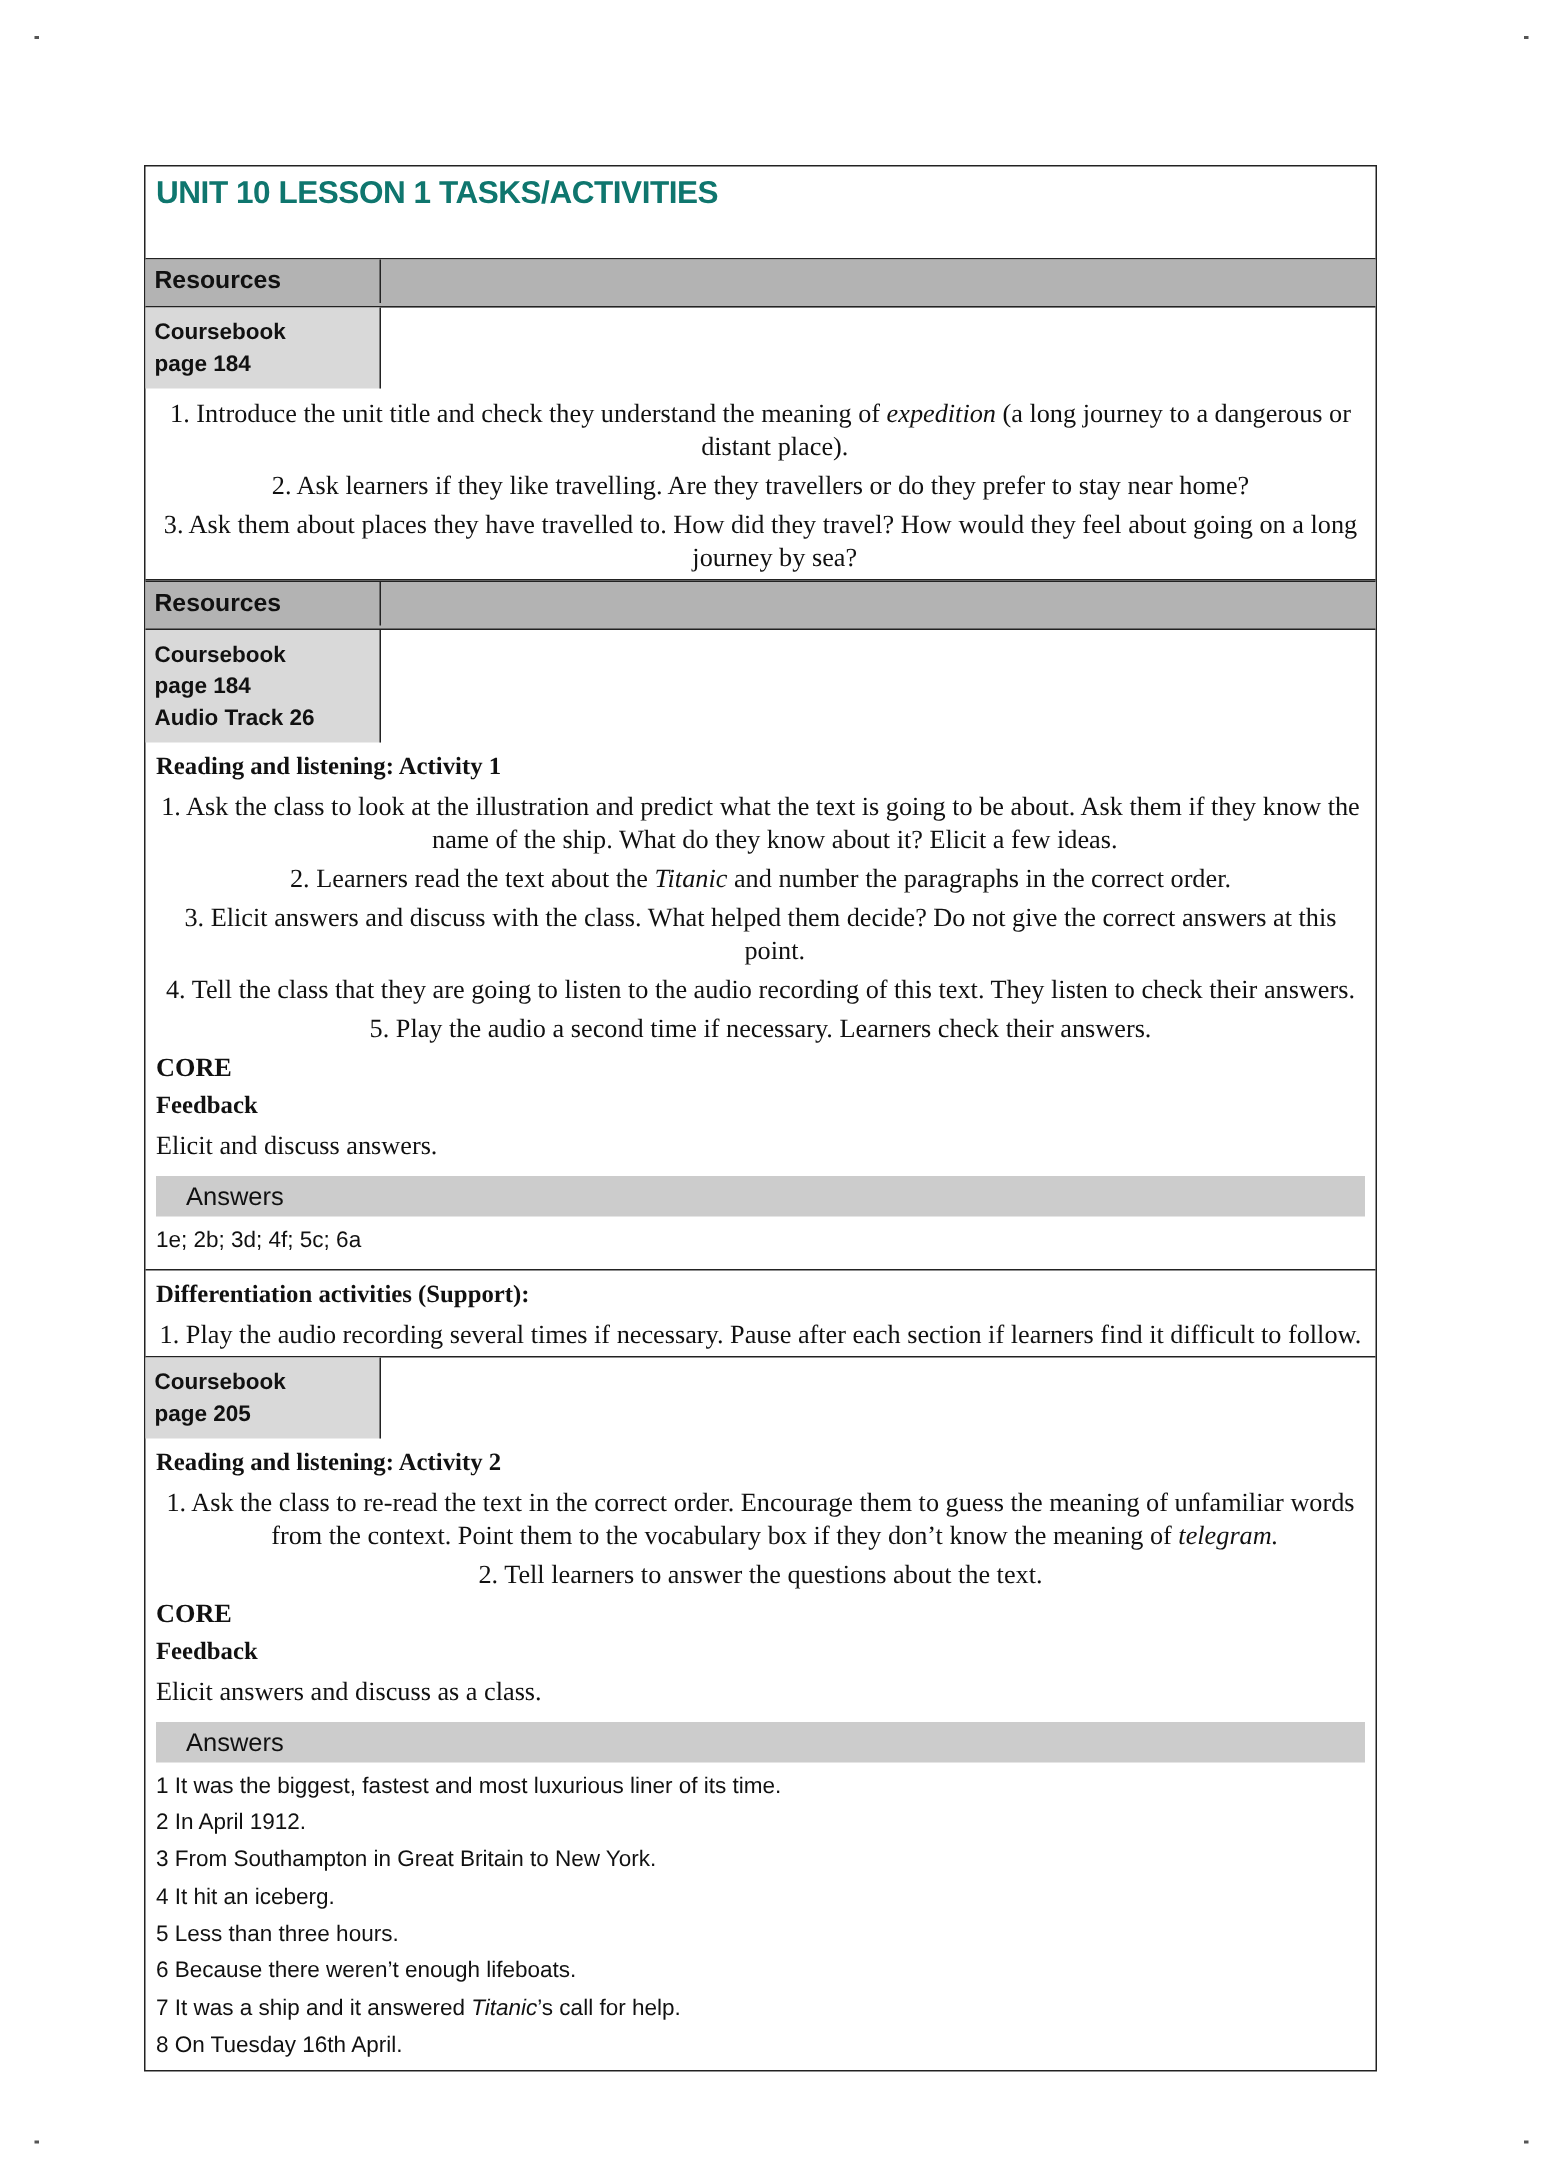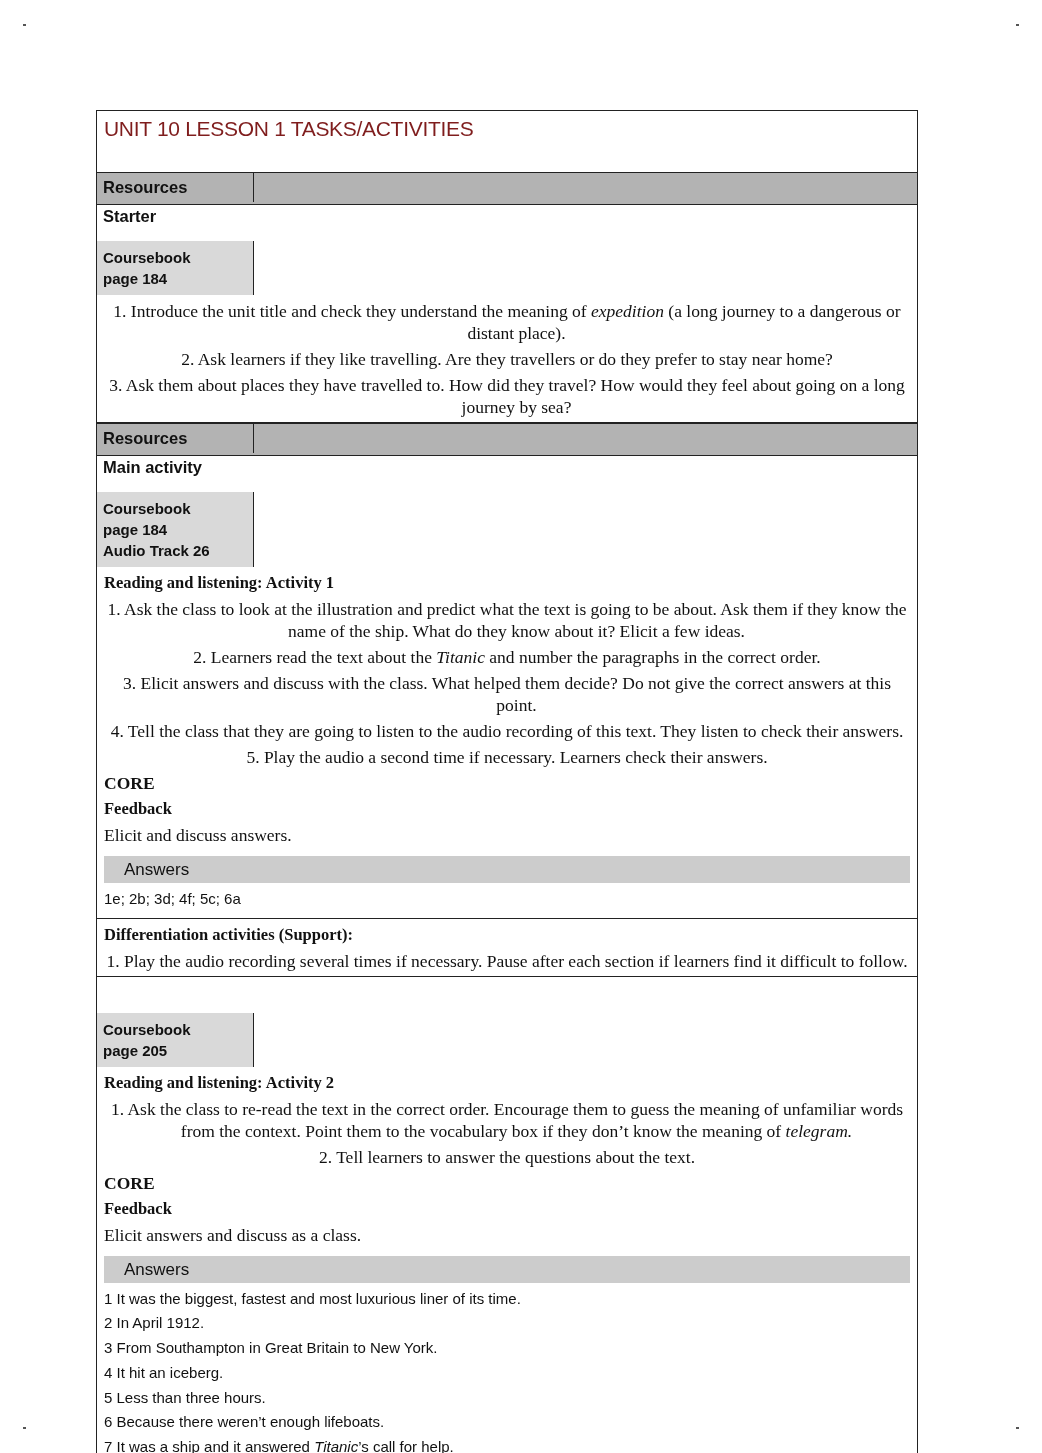--- a/index.html
+++ b/index.html
@@ -1,26 +1,26 @@
 <!DOCTYPE html>
 <html><head>
 <meta charset="utf-8">
 <style>
   html, body { margin: 0; padding: 0; background: #ffffff; }
   body { width: 1042px; height: 1453px; position: relative; overflow: hidden; }
   .crop { position: absolute; width: 3px; height: 2px; background: #555; }
   .doc { position: absolute; left: 96px; top: 110px; width: 822px; border: 1.5px solid #222; box-sizing: border-box; }
   .title-row { height: 62px; border-bottom: 1.5px solid #222; padding: 6px 7px; box-sizing: border-box; }
-  .title { font-family: "Liberation Sans", sans-serif; font-weight: normal; font-size: 21px; color: #7f1d1d; letter-spacing: -0.3px; }
+  .title { font-family: "Liberation Sans", sans-serif; font-weight: bold; font-size: 21px; color: #0f766e; letter-spacing: -0.3px; }
   .row { display: flex; flex-direction: column; }
   .res { width: 157px; flex: none; border-right: 1.5px solid #222; box-sizing: border-box; }
   .content { flex: 1; box-sizing: border-box; }
   .hdr { background: #b3b3b3; height: 31px; border-bottom: 1.5px solid #222; }
   .hdr .res, .hdr .content { font-family: "Liberation Sans", sans-serif; font-weight: bold; font-size: 16.5px; color: #111; padding: 5px 6px; }
-  .body-row { border-bottom: 1.5px solid #222; margin-top: 36px; }
+  .body-row { border-bottom: 1.5px solid #222; }
   .body-row:last-child { border-bottom: none; }
   .body-row .res { background: #d9d9d9; padding: 6px 6px; font-family: "Liberation Sans", sans-serif; font-weight: bold; font-size: 15px; line-height: 21px; color: #111; }
   .serif { font-family: "Liberation Serif", serif; font-size: 17.5px; line-height: 22px; color: #111; }
   .content-pad { padding: 5px 7px 4px 7px; }
   .subhead { font-family: "Liberation Serif", serif; font-weight: bold; font-size: 16.5px; line-height: 22px; margin-bottom: 4px; }
   ol.steps { list-style: none; margin: 0; padding: 0; text-align: center; }
   ol.steps li { padding-left: 19px; text-indent: -19px; margin-bottom: 4px; }
   .label-b { font-family: "Liberation Serif", serif; font-weight: bold; font-size: 17.5px; line-height: 22px; margin: 3px 0 4px 0; }
   .ans-bar { background: #cccccc; margin: 10px 0 4px 0; height: 27px; font-family: "Liberation Sans", sans-serif; font-size: 17px; line-height: 27px; padding-left: 20px; color: #111; }
   .ans-text { font-family: "Liberation Sans", sans-serif; font-size: 15px; line-height: 24.7px; color: #111; }

